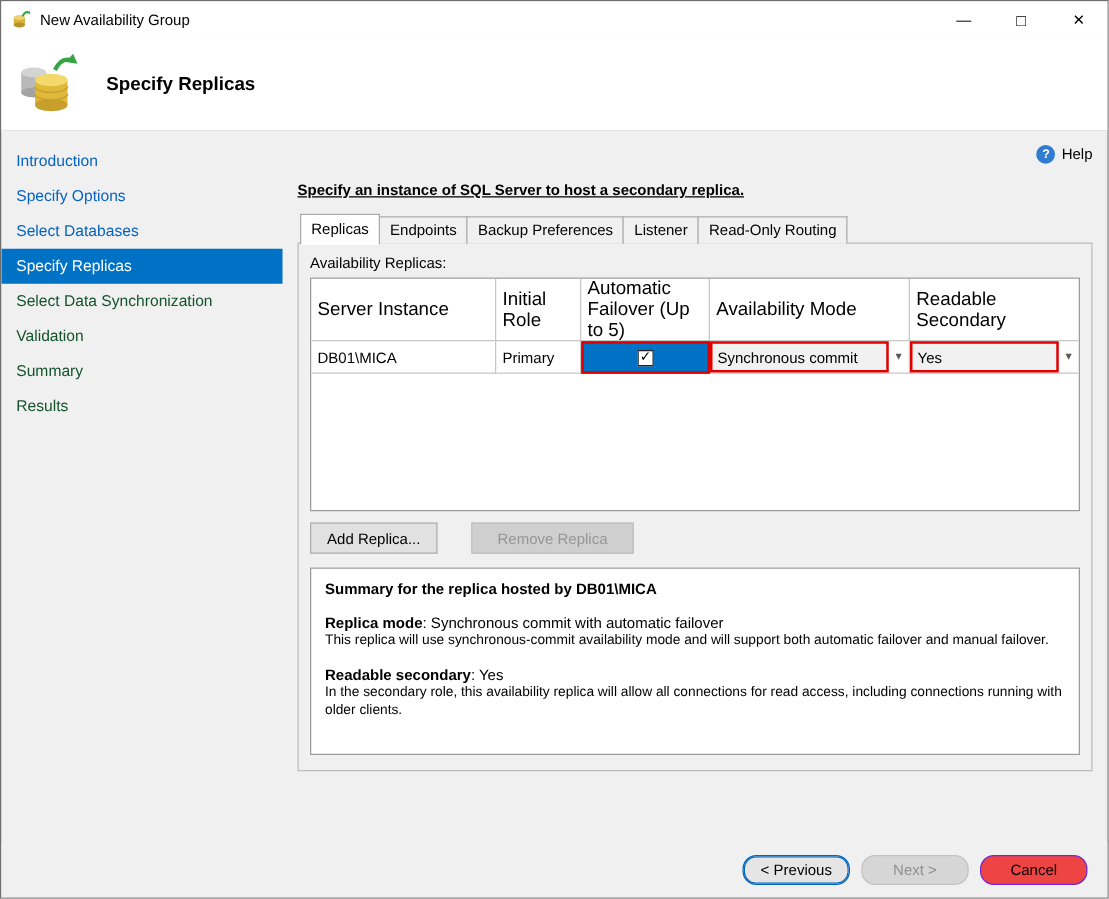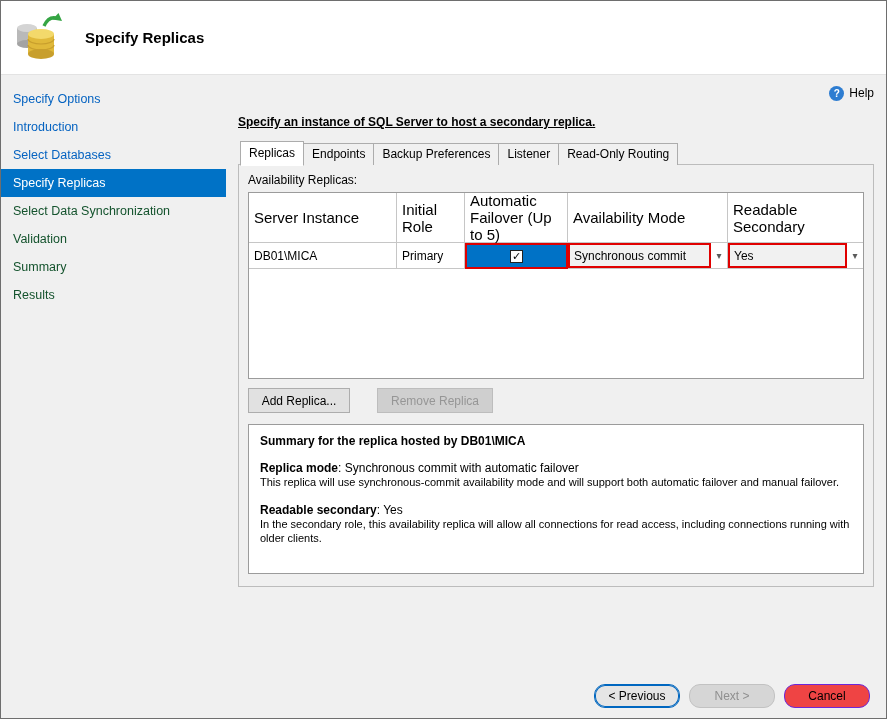--- a/index.html
+++ b/index.html
@@ -59,21 +59,21 @@
   .checkmark { font-size:11px; line-height:11px; color:#000; }
 
   .cell-combo { padding:0; }
   .combo-text { flex:1; height:100%; border:2px solid #e00000; background:#f1f1f1; display:flex; align-items:center; padding-left:4px; }
   .combo-arrow { width:16px; text-align:center; color:#5a5a5a; font-size:10px; }
 
   
   .btn-row { margin-top:9px; display:flex; }
   .btn { height:25px; font-size:12px; display:inline-flex; align-items:center; justify-content:center; }
   .btn-add { width:102px; background:#e1e1e1; border:1px solid #adadad; }
-  .btn-remove { width:116px; margin-left:27px; background:#cfcfcf; border:1px solid #bdbdbd; color:#969696; }
+  .btn-remove { width:130px; margin-left:27px; background:#cfcfcf; border:1px solid #bdbdbd; color:#969696; }
 
   
   .summary-box { margin-top:11px; background:#fff; border:1px solid #9b9b9b; height:150px; padding:9px 11px; }
   .summary-title { font-weight:bold; margin-bottom:13px; }
   .summary-line { margin-bottom:1px; }
   .summary-line b { font-weight:bold; }
   .summary-desc { font-size:11px; margin-bottom:13px; line-height:1.25; }
 
   
   .commit-row { margin-top:9px; display:flex; align-items:center; }
@@ -87,20 +87,37 @@
   .fbtn { width:86px; height:24px; font-size:12px; display:inline-flex; align-items:center; justify-content:center;border-radius:11px; }
   .fbtn-prev { background:#e5e5e5; border:1px solid #0067c0; box-shadow:inset 0 0 0 1px #0067c0; }
   .fbtn-next { background:#d6d6d6; border:1px solid #c2c2c2; color:#8f8f8f; margin-left:9px; }
   .fbtn-cancel { background:#ef4444; border:1px solid #6d28d9; margin-left:9px; }
 </style>
 </head>
 <body>
 
 <div class="window">
 
+  <div class="titlebar">
+    <span class="app-icon">
+      <svg width="16" height="16" viewBox="0 0 16 16">
+        <rect x="2" y="6" width="9" height="6" fill="#d9b23a"></rect>
+        <ellipse cx="6.5" cy="12" rx="4.5" ry="2" fill="#b8932b"></ellipse>
+        <ellipse cx="6.5" cy="6" rx="4.5" ry="2" fill="#eed173"></ellipse>
+        <path d="M9 5 Q11 1 13.5 1.8" stroke="#35a544" stroke-width="1.6" fill="none"></path>
+        <polygon points="15.3,3.2 12.6,2.6 14.6,0.4" fill="#35a544"></polygon>
+      </svg>
+    </span>
+    <span class="title-text">New Availability Group</span>
+    <div class="win-controls">
+      <div class="win-btn">—</div>
+      <div class="win-btn max">□</div>
+      <div class="win-btn">✕</div>
+    </div>
+  </div>
 
   <div class="header">
     <span class="big-icon">
       <svg width="52" height="52" viewBox="0 0 52 52">
         <rect x="4" y="16" width="20" height="16" fill="#b9b9b9"></rect>
         <ellipse cx="14" cy="32" rx="10" ry="4" fill="#a3a3a3"></ellipse>
         <ellipse cx="14" cy="16" rx="10" ry="4" fill="#d4d4d4"></ellipse>
         <rect x="15" y="22" width="26" height="20" fill="#e0b93a"></rect>
         <ellipse cx="28" cy="42" rx="13" ry="5" fill="#c89f2d"></ellipse>
         <path d="M15 27 a13 5 0 0 0 26 0" fill="none" stroke="#c89f2d" stroke-width="1.2"></path>
@@ -109,22 +126,22 @@
         <path d="M31 14 Q36 3 45 6.5" stroke="#35a544" stroke-width="3.4" fill="none"></path>
         <polygon points="49,9 39.5,7.5 45.5,1" fill="#35a544"></polygon>
       </svg>
     </span>
     <h1>Specify Replicas</h1>
   </div>
 
   <div class="bodyrow">
 
     <div class="sidebar">
+      <div class="sidebar-item link">Introduction</div>
       <div class="sidebar-item link">Specify Options</div>
-      <div class="sidebar-item link">Introduction</div>
       <div class="sidebar-item link">Select Databases</div>
       <div class="sidebar-item active">Specify Replicas</div>
       <div class="sidebar-item disabled">Select Data Synchronization</div>
       <div class="sidebar-item disabled">Validation</div>
       <div class="sidebar-item disabled">Summary</div>
       <div class="sidebar-item disabled">Results</div>
     </div>
 
     <div class="main">
 

